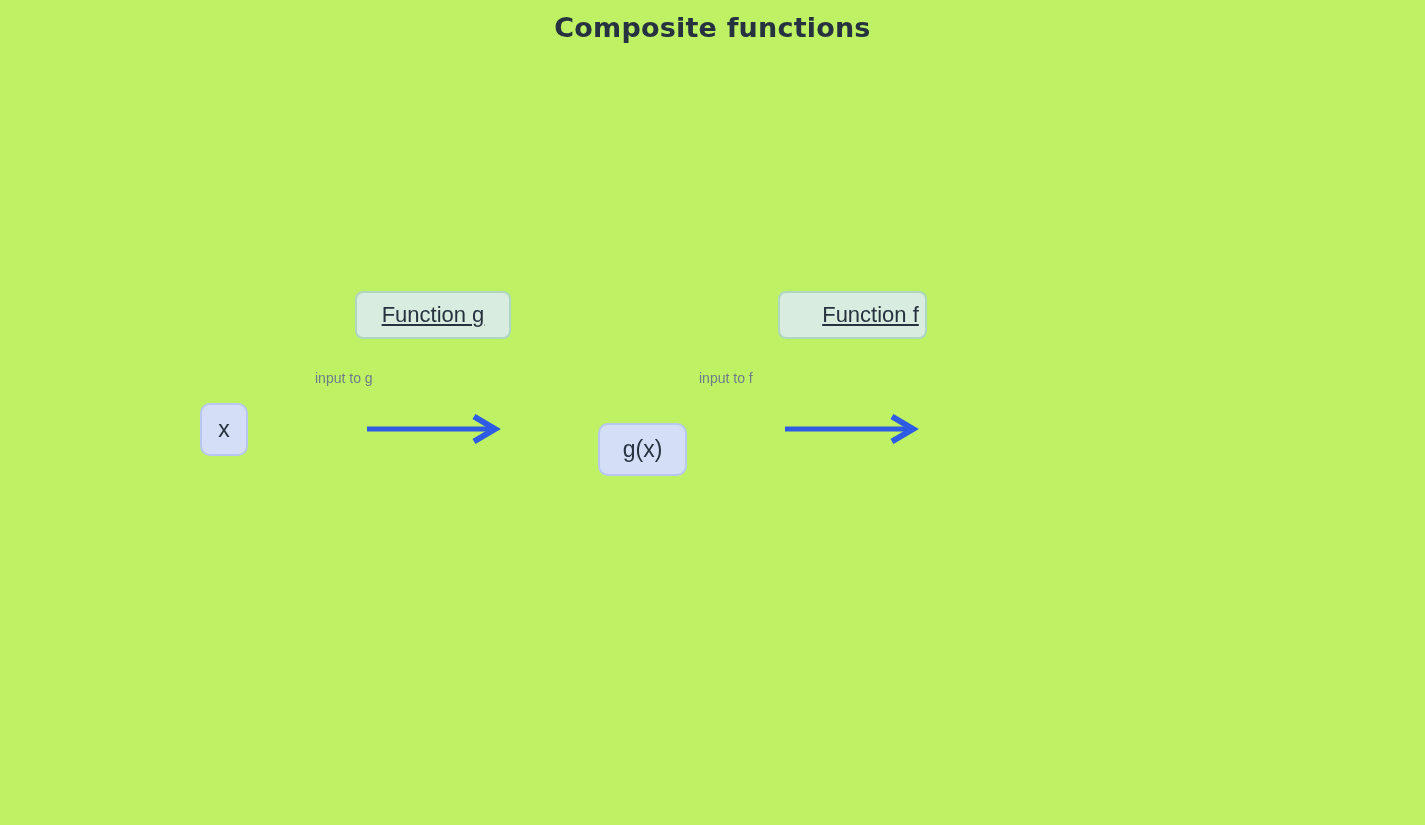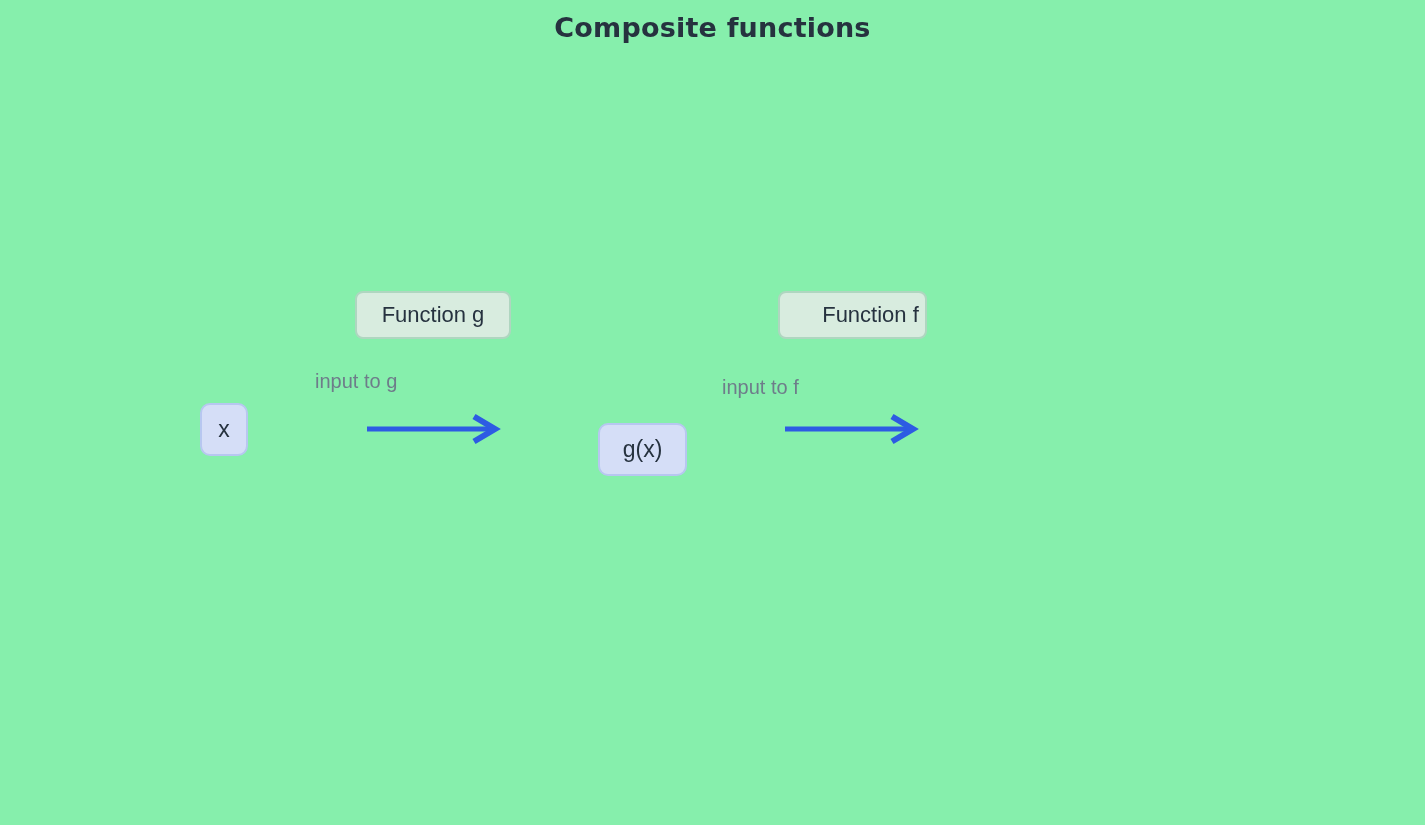--- a/index.html
+++ b/index.html
@@ -8,21 +8,21 @@
     font-family: "Liberation Sans", sans-serif;
     width: 1425px;
     height: 825px;
     position: relative;
     overflow: hidden;
     color: var(--node-text, #26323f);
   }
   .canvas {
     position: absolute;
     inset: 0;
-    background: #86efac;
+    background: #bef264;
   }
   .page-title {
     position: absolute;
     top: 12px;
     left: 0;
     right: 0;
     text-align: center;
     font-family: "DejaVu Sans", "Liberation Sans", sans-serif;
     font-weight: 700;
     font-size: 27px;
@@ -36,41 +36,42 @@
     justify-content: center;
     font-size: 22px;
     color: var(--node-text, #26323f);
   }
   .fn-box {
     height: 48px;
     border-radius: 8px;
     background: var(--function-fill, #d8ecdf);
     border: 2px solid var(--function-border, #afd6c0);
     font-size: 22px;
+    text-decoration: underline;
   }
   .val-box {
     height: 53px;
     border-radius: 10px;
     background: var(--value-fill, #d5def7);
     border: 2px solid var(--value-border, #b7c7f0);
     font-size: 23px;
   }
   .fn-g { left: 355px; top: 291px; width: 156px; }
   .fn-f { left: 778px; top: 291px; width: 149px; padding-left: 36px; }
   .val-x   { left: 200px;  top: 403px; width: 48px; }
   .val-gx  { left: 598px;  top: 423px; width: 89px; }
   .val-fgx { left: 1013px; top: 403px; width: 98px; }
   .arrow-label {
     position: absolute;
-    font-size: 20px;
+    font-size: 14px;
     color: var(--label-text, #6e7c8a);
     white-space: nowrap;
   }
   .label-g { left: 315px; top: 370px; }
-  .label-f { left: 722px; top: 370px; margin-top: 6px; }
+  .label-f { left: 699px; top: 370px; }
   .arrow-svg {
     position: absolute;
     width: 144px;
     height: 40px;
     display: block;
   }
   .arrow-1 { left: 360px; top: 409px; }
   .arrow-2 { left: 779px; top: 409px; }
   .arrow-shaft {
     stroke: var(--arrow, #2d5be3);

